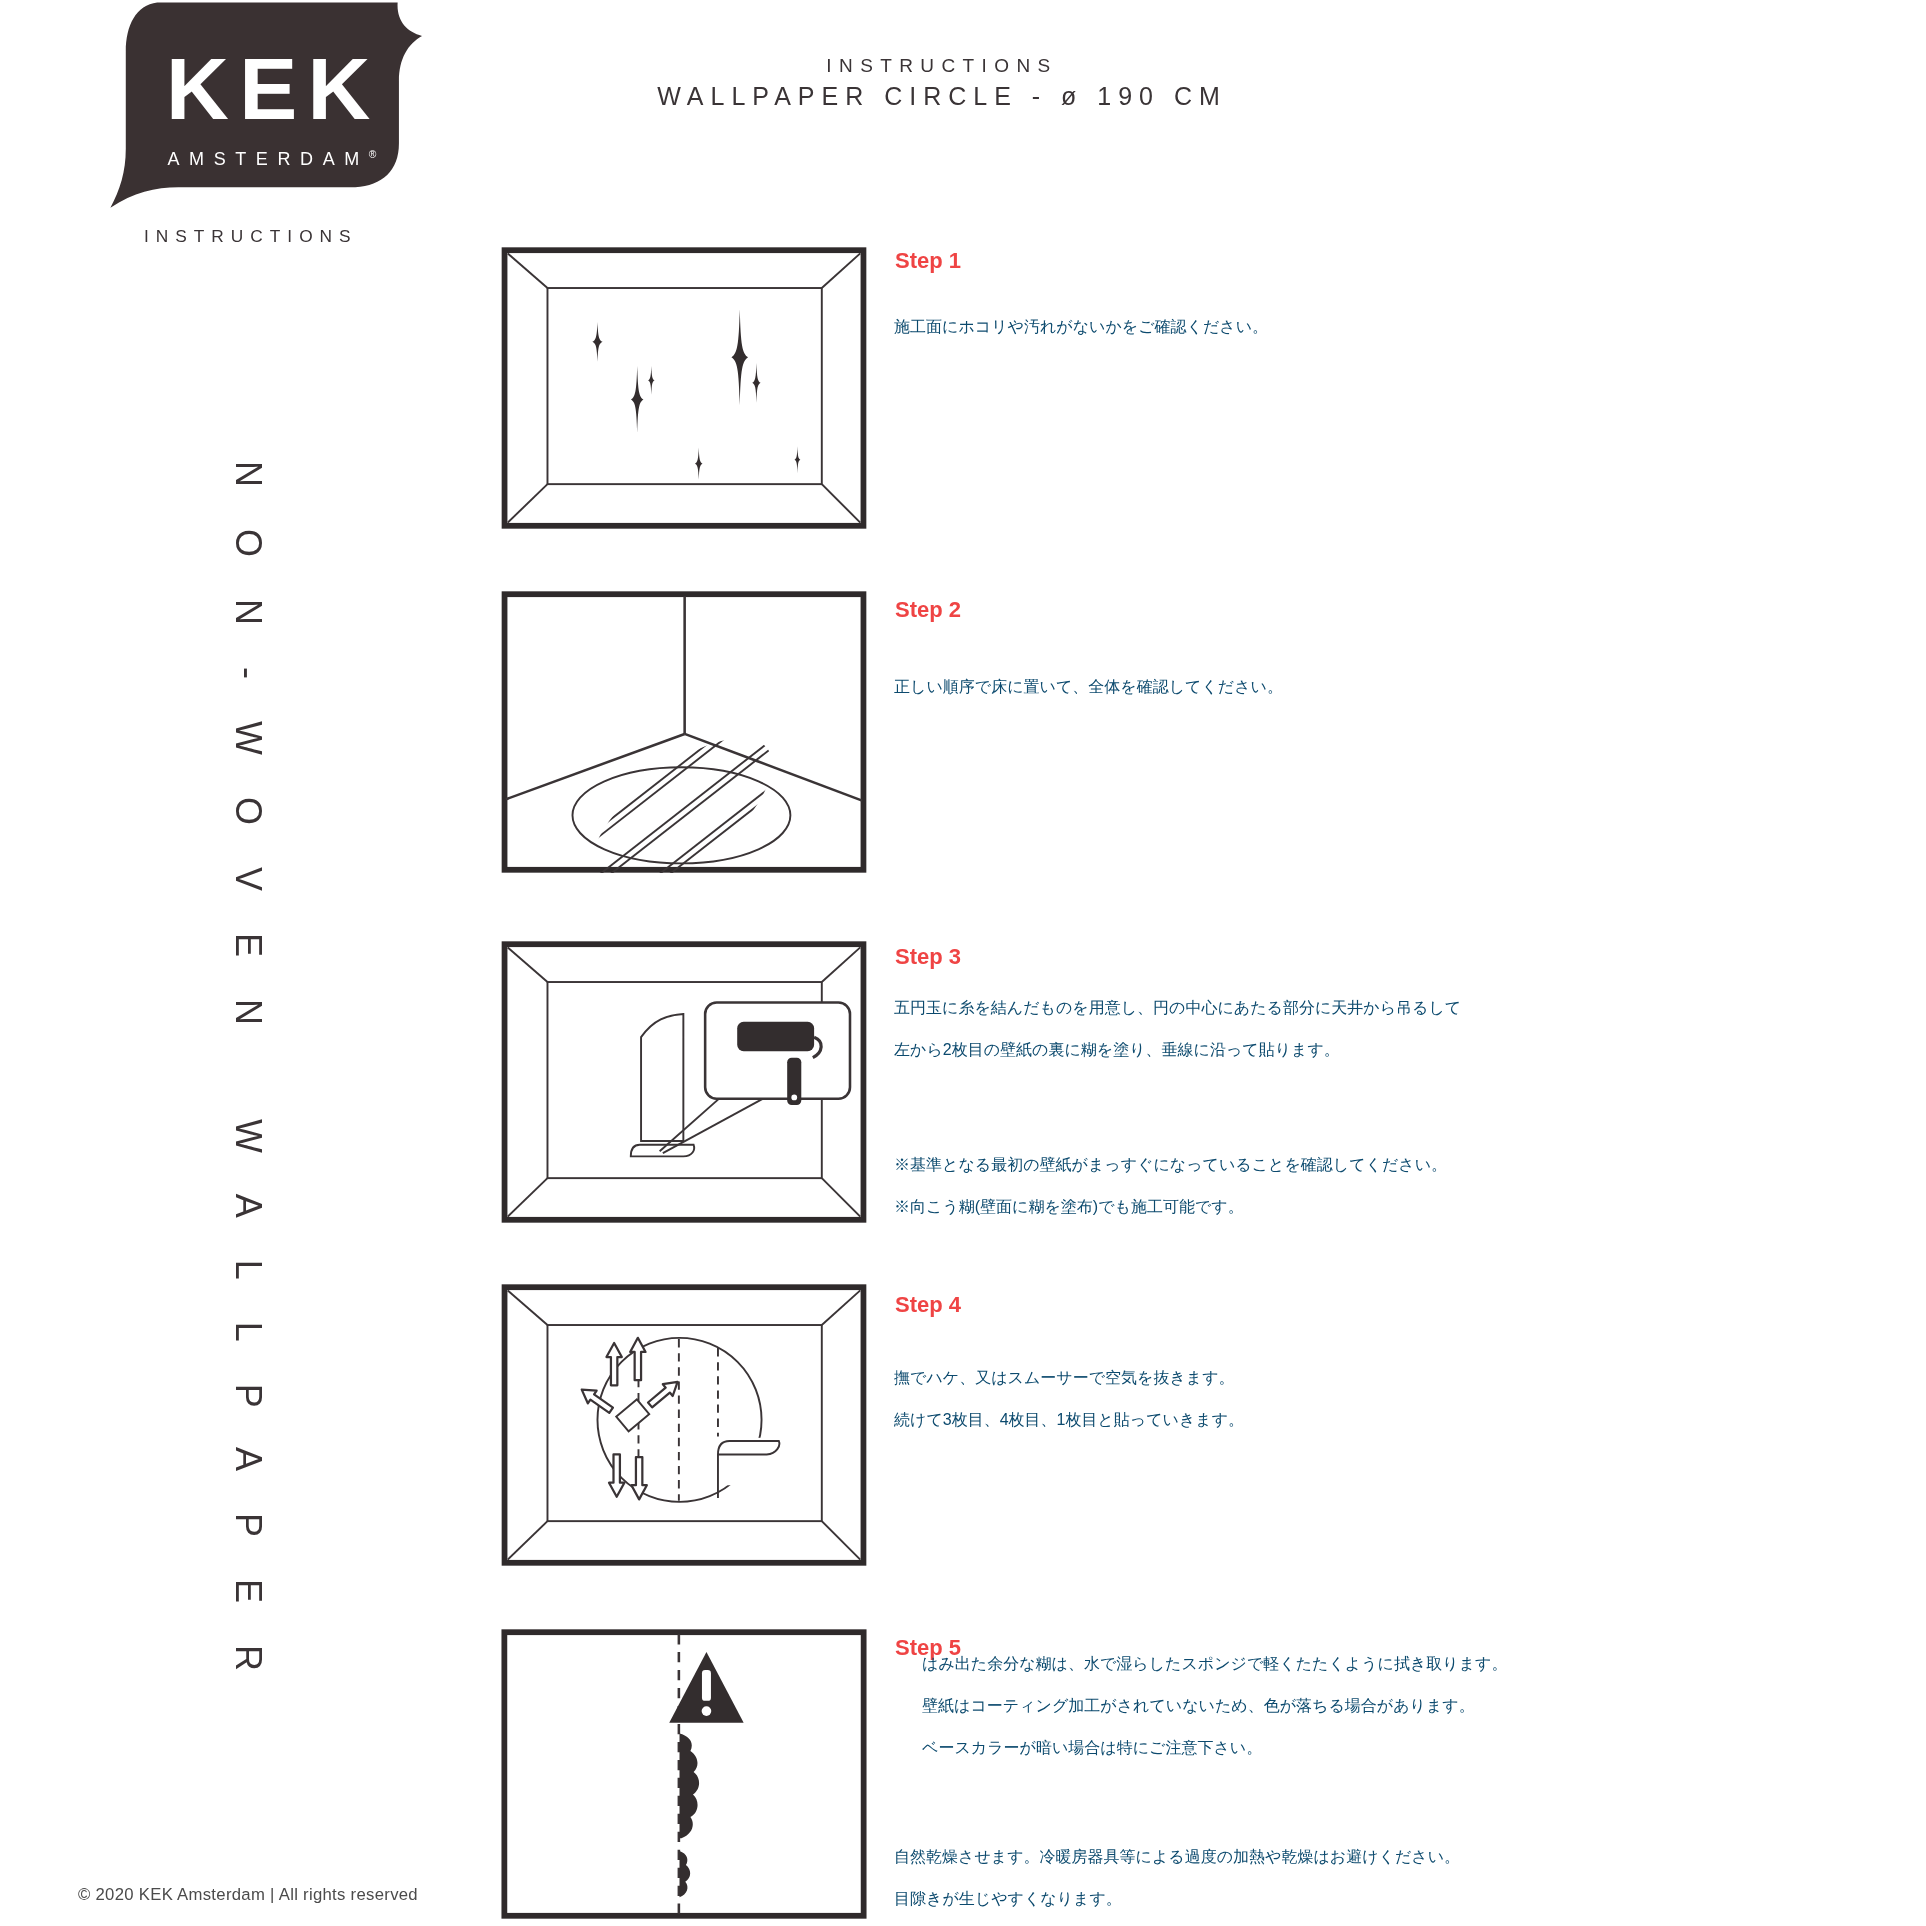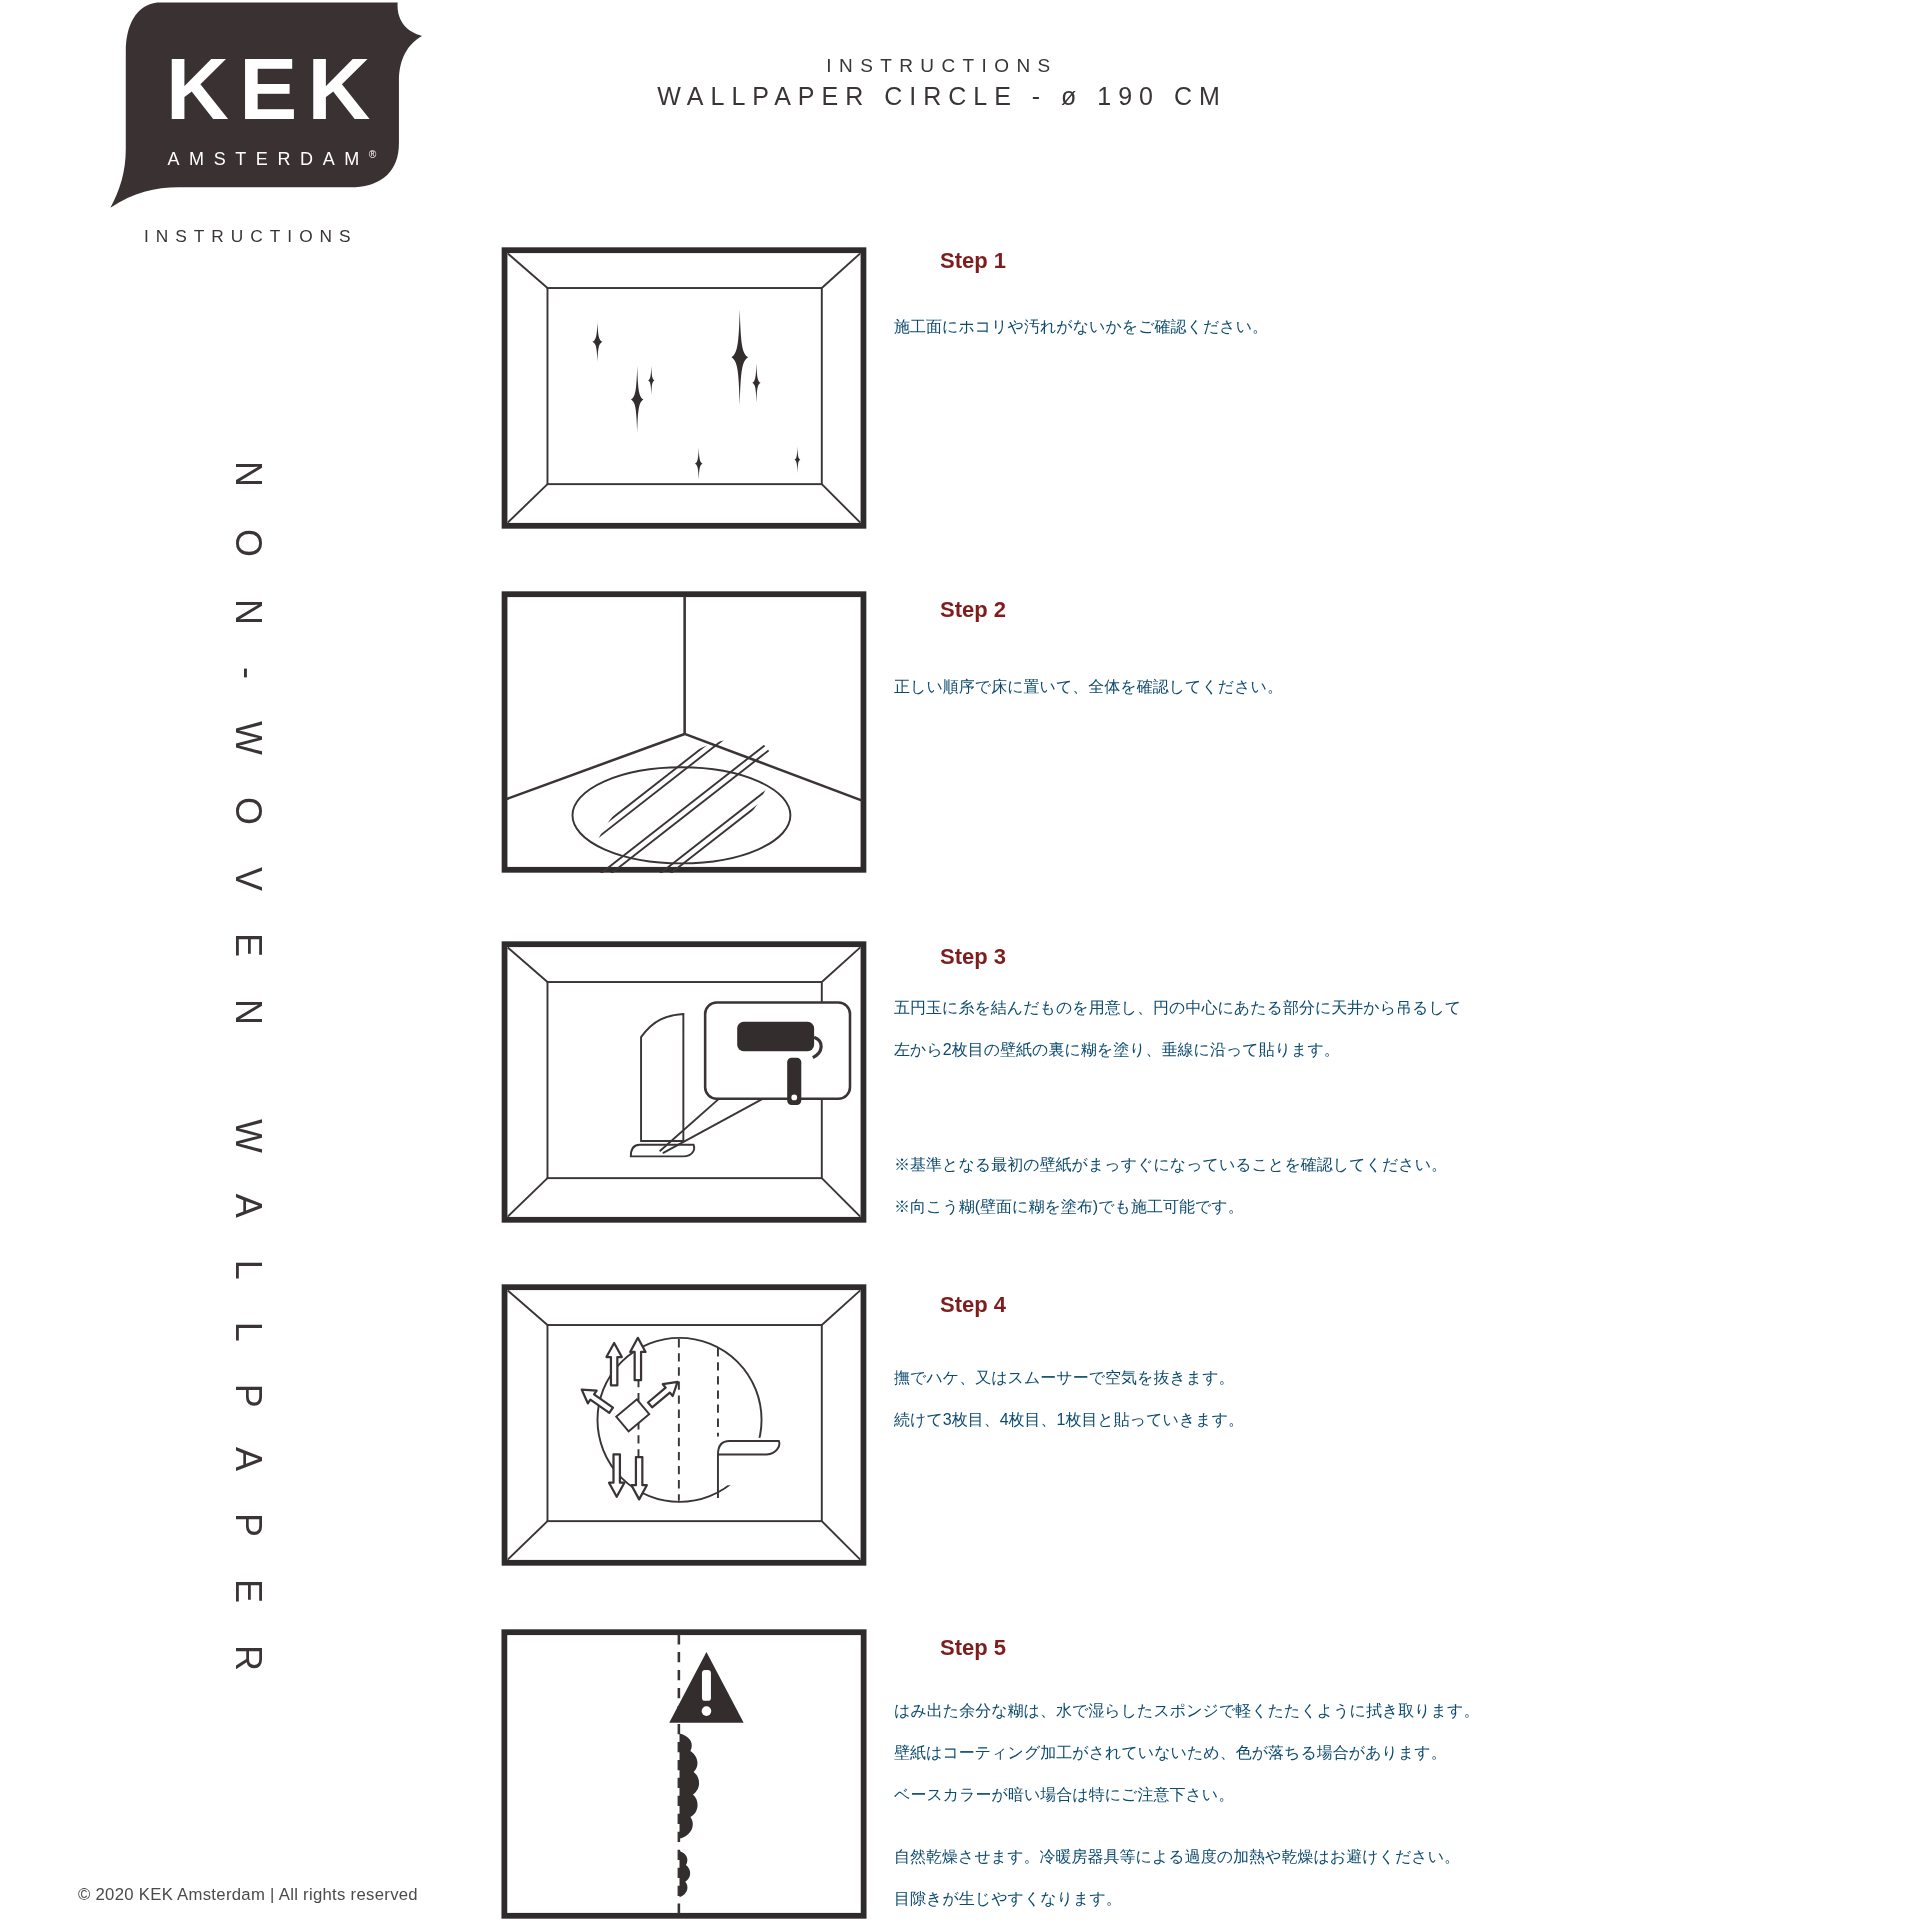--- a/index.html
+++ b/index.html
@@ -22,21 +22,21 @@
   .hdr-title{position:absolute;left:557px;top:82px;width:770px;text-align:center;
     color:#3a3436;font-size:25px;font-weight:500;letter-spacing:7px;white-space:nowrap;}
 
   
   .side-label{position:absolute;left:223px;top:461px;height:1278px;width:50px;
     writing-mode:vertical-rl;color:#3a3436;font-size:36px;font-weight:400;
     letter-spacing:42px;line-height:50px;white-space:nowrap;}
 
   
   .illus{position:absolute;left:501px;width:366px;}
-  .step-label{position:absolute;left:940px;font-size:22px;font-weight:bold;color:#7f1d1d;line-height:28px;}
+  .step-label{position:absolute;left:895px;font-size:22px;font-weight:bold;color:#ef4444;line-height:28px;}
   .jp{position:absolute;left:894px;font-family:Liberation Sans, sans-serif;
       font-size:16px;line-height:42px;color:#0c4a6e;white-space:nowrap;}
 
   
   .copyright{position:absolute;left:78px;top:1885px;font-size:16.7px;color:#4b4b4b;letter-spacing:0.3px;}
 
   
   svg{display:block;}
   .ln{stroke:#3a3436;stroke-width:3;fill:none;}
   .frame{stroke:#2f2a2b;stroke-width:9;fill:#ffffff;}
@@ -202,21 +202,21 @@
 
       <g>
         <path class="inkfill" d="M278,163 C294,167 301,178 295,190 C307,198 310,213 300,223
           C312,232 311,250 299,258 C310,268 308,286 295,293 C303,304 298,320 281,326 L278,326 Z"></path>
         <path class="inkfill" d="M278,346 C290,350 293,360 288,368 C297,375 297,388 287,394
           C294,402 290,414 278,418 Z"></path>
       </g>
     </svg>
   </div>
   <div class="step-label" style="top:1634px;">Step 5</div>
-  <div class="jp" style="top:1690px;">
+  <div class="jp" style="top:1643px;margin-left:28px;">
     <div>はみ出た余分な糊は、水で湿らしたスポンジで軽くたたくように拭き取ります。</div>
     <div>壁紙はコーティング加工がされていないため、色が落ちる場合があります。</div>
     <div>ベースカラーが暗い場合は特にご注意下さい。</div>
   </div>
   <div class="jp" style="top:1836px;">
     <div>自然乾燥させます。冷暖房器具等による過度の加熱や乾燥はお避けください。</div>
     <div>目隙きが生じやすくなります。</div>
   </div>
 
   <div class="copyright">© 2020 KEK Amsterdam | All rights reserved</div>

